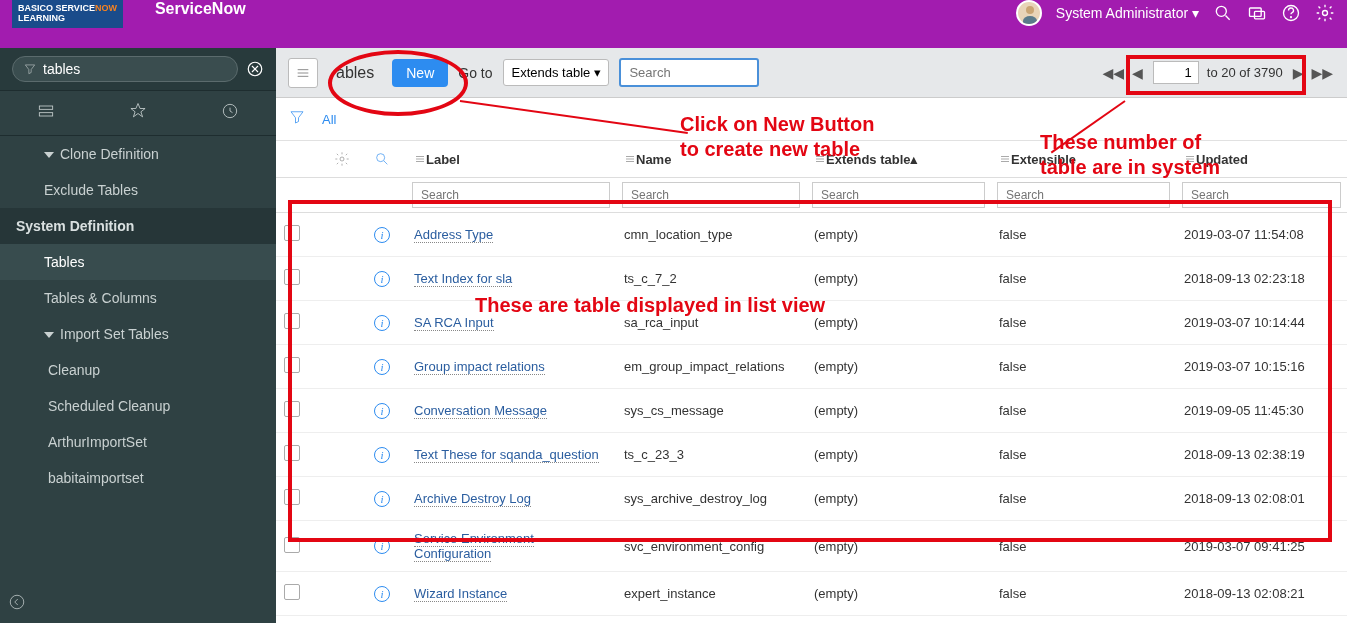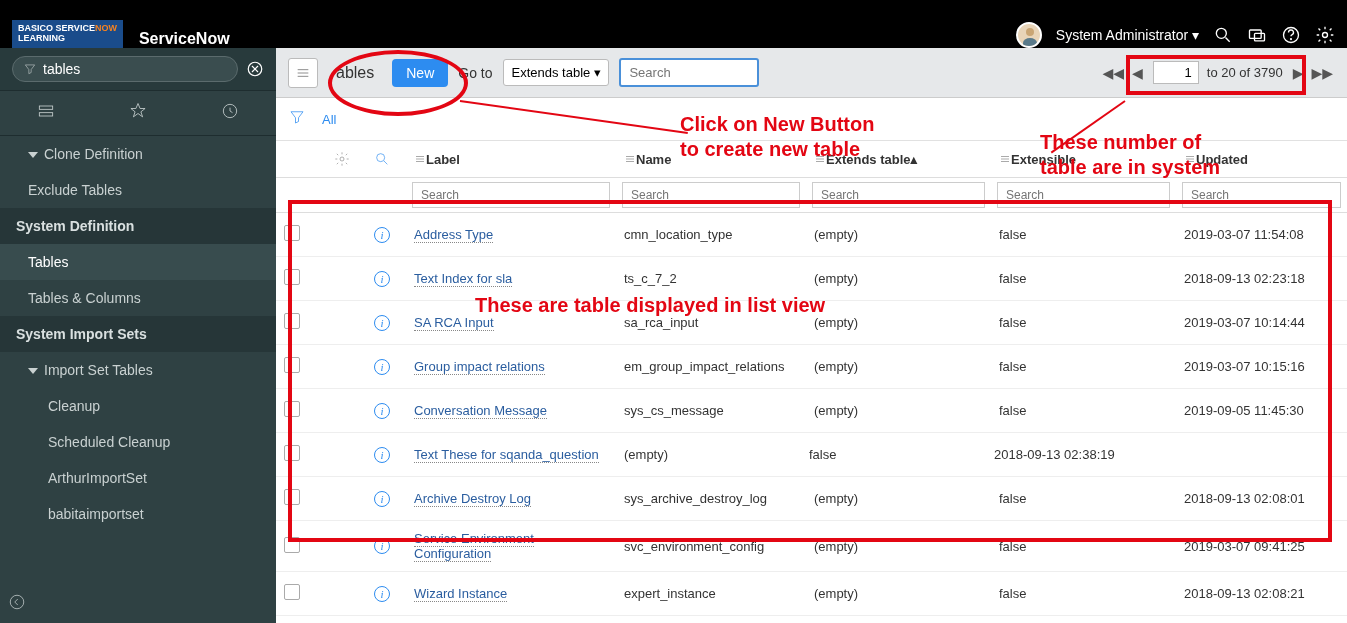--- a/index.html
+++ b/index.html
@@ -1,19 +1,19 @@
 <!DOCTYPE html>
 <html><head>
 <meta charset="utf-8">
 <style>
 * { margin: 0; padding: 0; box-sizing: border-box; font-family: Arial, sans-serif; }
 body { width: 1347px; height: 623px; overflow: hidden; background: #fff; position: relative; }
 
 
-.header { height: 48px; background: #000000; display: flex; align-items: flex-end; color: #fff; padding: 0 12px; }
+.header { height: 48px; background: #a21caf; display: flex; align-items: flex-start; color: #fff; padding: 0 12px; gap: 16px; }
 .logo-box { background: #1a4c8b; color: #fff; font-size: 9px; padding: 4px 6px; font-weight: bold; line-height: 1.1; margin-right: 16px; }
 .logo-box .orange { color: #f58220; }
 .app-name { font-size: 16px; font-weight: bold; }
 .header-right { margin-left: auto; display: flex; align-items: center; gap: 14px; }
 .avatar { width: 26px; height: 26px; border-radius: 50%; background: #e8d4b8; display: inline-block; border: 2px solid #fff; position: relative; overflow: hidden; }
 .avatar::before { content: ""; position: absolute; top: 4px; left: 8px; width: 8px; height: 8px; border-radius: 50%; background: #c9a574; }
 .avatar::after { content: ""; position: absolute; bottom: -2px; left: 5px; width: 14px; height: 10px; border-radius: 50% 50% 0 0; background: #5a7a8a; }
 .user-name { font-size: 14px; }
 .hdr-icon { width: 20px; height: 20px; display: inline-flex; align-items: center; justify-content: center; cursor: pointer; }
 .hdr-icon svg { stroke: #fff; fill: none; stroke-width: 1.6; }
@@ -24,21 +24,21 @@
 .filter-input-wrap { flex:1; display:flex; align-items:center; background:#3a4d4f; border:1px solid #5b6b6d; border-radius:14px; padding:4px 10px; }
 .filter-input-wrap svg { stroke:#c9d1d1; fill:none; width:14px; height:14px; margin-right:6px; }
 .filter-input { flex:1; background:transparent; border:none; color:#fff; font-size:14px; outline:none; }
 .filter-clear { width:18px;height:18px; }
 .filter-clear svg { stroke:#fff; }
 .sidebar-tabs { display:flex; justify-content:space-around; padding:10px 0; border-bottom:1px solid #1e2d2f; }
 .sidebar-tabs .tab-icon { width:48px; text-align:center; }
 .sidebar-tabs svg { stroke:#c9d1d1; fill:none; width:20px; height:20px; }
 .nav { overflow-y:auto; height: calc(100% - 100px); font-size:14px; }
 .nav-item { padding:10px 16px; cursor:pointer; }
-.nav-item.sub { padding-left: 28px; }
+.nav-item.sub { padding-left: 44px; }
 .nav-item.sub2 { padding-left: 48px; }
 .nav-section { padding:10px 16px; background:#263638; font-weight:bold; color:#d9e0e0; }
 .nav-item.active { background:#384c4e; color:#fff; }
 .nav-collapse { position:absolute; bottom:8px; left:8px; }
 .nav-collapse svg { stroke:#c9d1d1; fill:none; width:18px; height:18px; }
 .nav-item .caret { display:inline-block; width:0; height:0; border-left:5px solid transparent; border-right:5px solid transparent; border-top:6px solid #c9d1d1; margin-right:6px; vertical-align:middle;}
 
 
 .main { position:absolute; top:48px; left:276px; right:0; bottom:0; background:#fff; }
 .toolbar { height:50px; background:#e6e8ea; border-bottom:1px solid #ccc; display:flex; align-items:center; padding:0 12px; gap:10px; }
@@ -157,21 +157,20 @@
           <circle cx="12" cy="12" r="8"></circle>
           <path d="M12 8v4l3 2"></path>
         </svg></div>
   </div>
   <div class="nav" id="nav">
       <div class="nav-item sub "><span class="caret"></span><span>Clone Definition</span></div>
       <div class="nav-item sub"><span>Exclude Tables</span></div>
       <div class="nav-section"><span>System Definition</span></div>
       <div class="nav-item sub active"><span>Tables</span></div>
       <div class="nav-item sub"><span>Tables &amp; Columns</span></div>
-      <div class="nav-section"><span>System Import Sets</span></div>
       <div class="nav-item sub "><span class="caret"></span><span>Import Set Tables</span></div>
       <div class="nav-item sub2"><span>Cleanup</span></div>
       <div class="nav-item sub2"><span>Scheduled Cleanup</span></div>
       <div class="nav-item sub2"><span>ArthurImportSet</span></div>
       <div class="nav-item sub2"><span>babitaimportset</span></div>
     </div>
   <div class="nav-collapse"><svg viewBox="0 0 24 24">
         <circle cx="12" cy="12" r="9"></circle>
         <path d="M13 8l-4 4 4 4"></path>
       </svg></div>
@@ -324,20 +323,21 @@
           <div class="cell col-name">sys_cs_message</div>
           <div class="cell col-ext">(empty)</div>
           <div class="cell col-extn">false</div>
           <div class="cell col-upd">2019-09-05 11:45:30</div>
         </div>
         <div class="trow">
           <div class="cell col-sel"><span class="chk"></span></div>
           <div class="cell col-gear"></div>
           <div class="cell col-info"><span class="info-icon">i</span></div>
           <div class="cell col-label"><span>Text These for sqanda_question</span></div>
+          <div class="cell col-name">ts_c_23_3</div>
           <div class="cell col-ext">(empty)</div>
           <div class="cell col-extn">false</div>
           <div class="cell col-upd">2018-09-13 02:38:19</div>
         </div>
         <div class="trow">
           <div class="cell col-sel"><span class="chk"></span></div>
           <div class="cell col-gear"></div>
           <div class="cell col-info"><span class="info-icon">i</span></div>
           <div class="cell col-label"><span>Archive Destroy Log</span></div>
           <div class="cell col-name">sys_archive_destroy_log</div>

